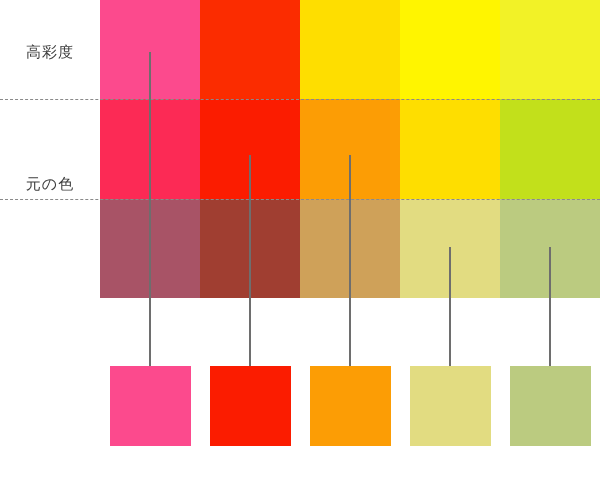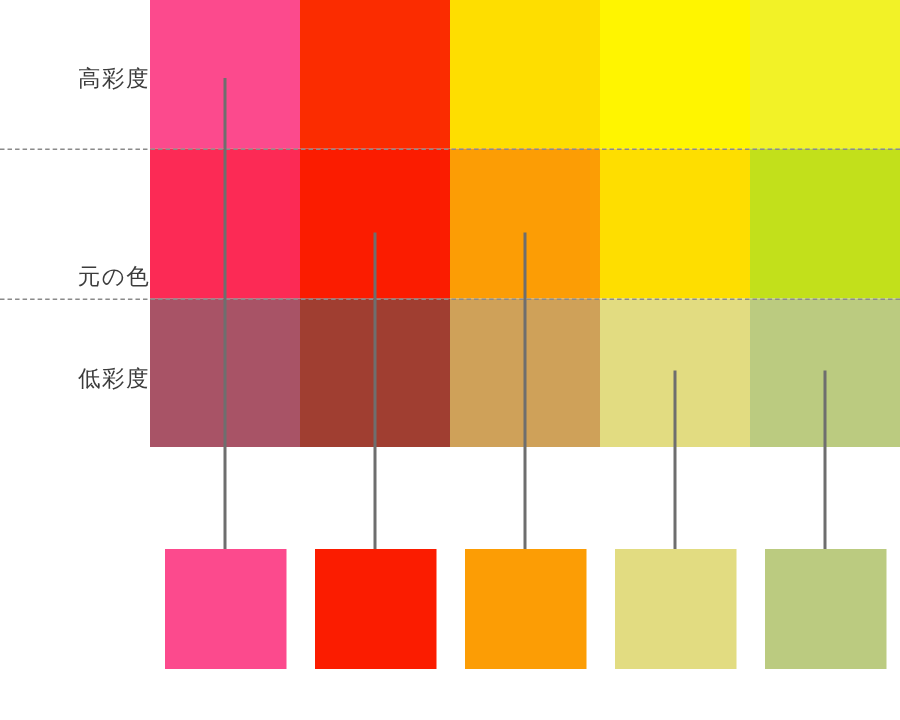--- a/index.html
+++ b/index.html
@@ -26,21 +26,20 @@
   
   .row-label {
     position: absolute;
     left: 0;
     width: 100px;
     text-align: center;
     color: #3c3c3c;
     font-size: 15px;
     letter-spacing: 1px;
     white-space: nowrap;
-    padding-left: 26px;
   }
   .row-label.r0 { top: 43px; }
   .row-label.r1 { top: 143px; margin-top: 32px; }
   .row-label.r2 { top: 243px; }
 
   
   #matrix {
     position: absolute;
     left: 100px;
     top: 0;
@@ -85,21 +84,20 @@
     height: 80px;
   }
 </style>
 </head>
 <body>
 
 <div id="stage">
 
   <div class="row-label r0">高彩度</div>
   <div class="row-label r1">元の色</div>
-  <div class="row-label r2">低彩度</div>
 
   <div id="matrix">
       <div class="cell" style="background: rgb(252, 74, 141);"></div>
       <div class="cell" style="background: rgb(251, 44, 0);"></div>
       <div class="cell" style="background: rgb(254, 222, 0);"></div>
       <div class="cell" style="background: rgb(255, 245, 0);"></div>
       <div class="cell" style="background: rgb(242, 242, 39);"></div>
       <div class="cell" style="background: rgb(252, 42, 85);"></div>
       <div class="cell" style="background: rgb(251, 28, 0);"></div>
       <div class="cell" style="background: rgb(252, 157, 5);"></div>

